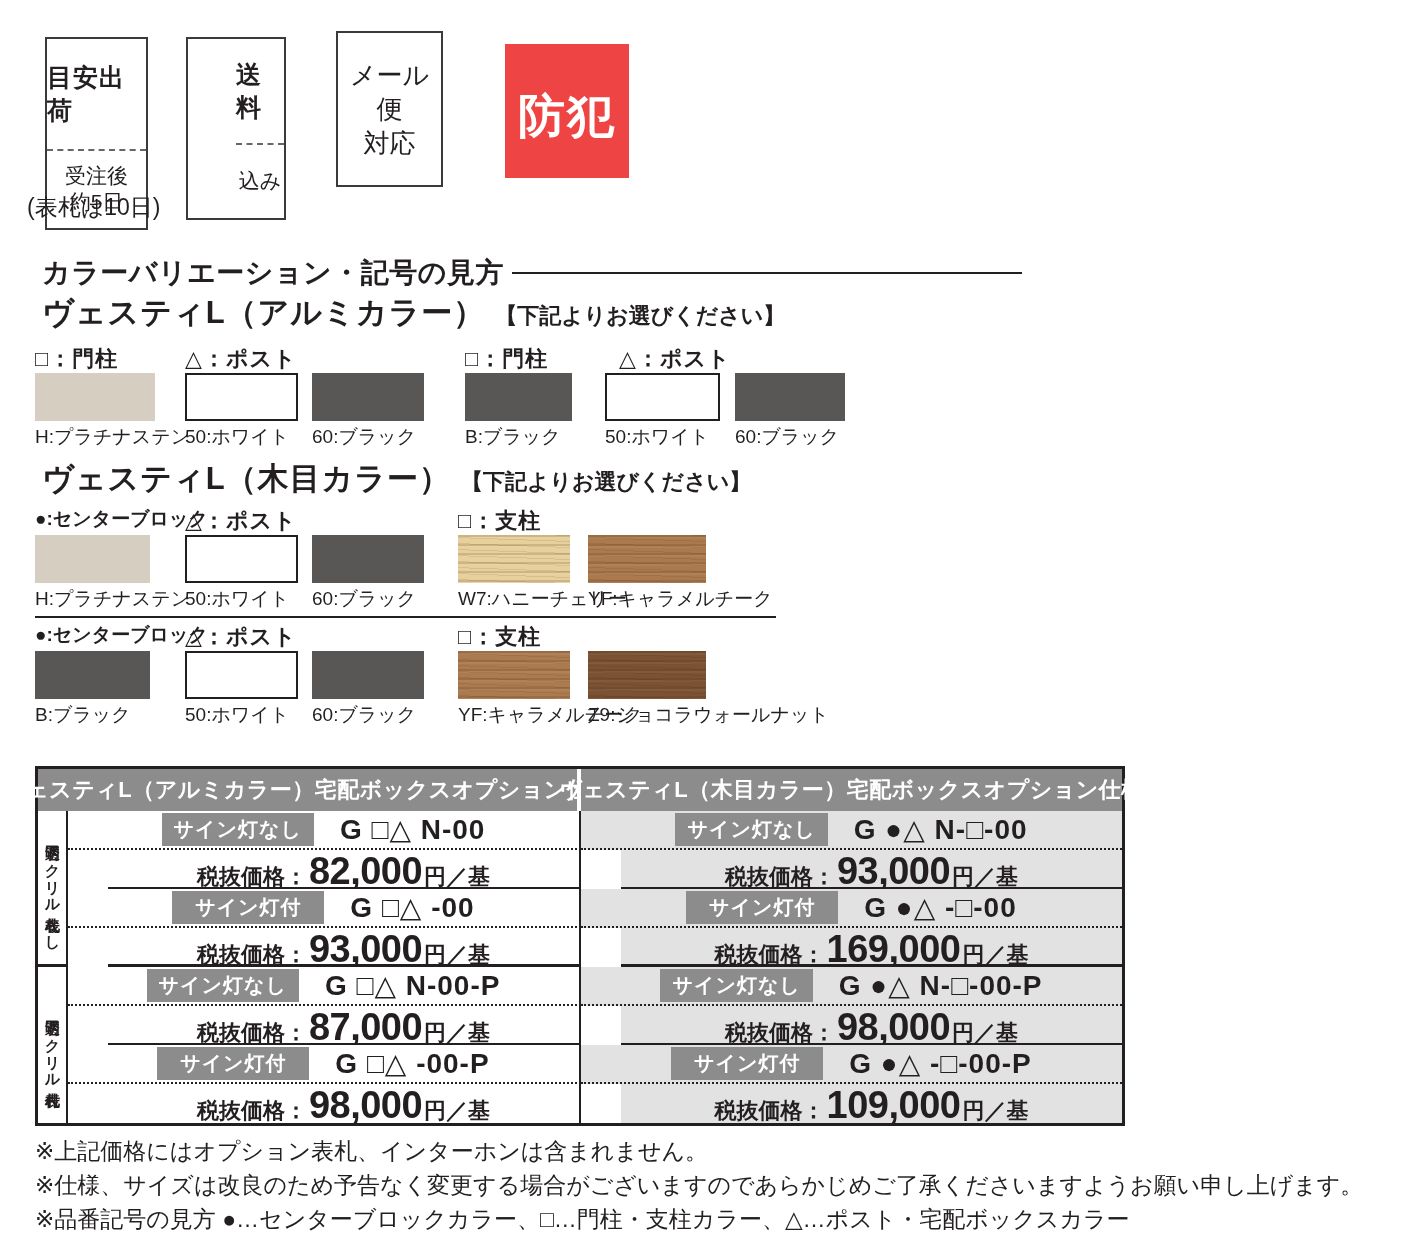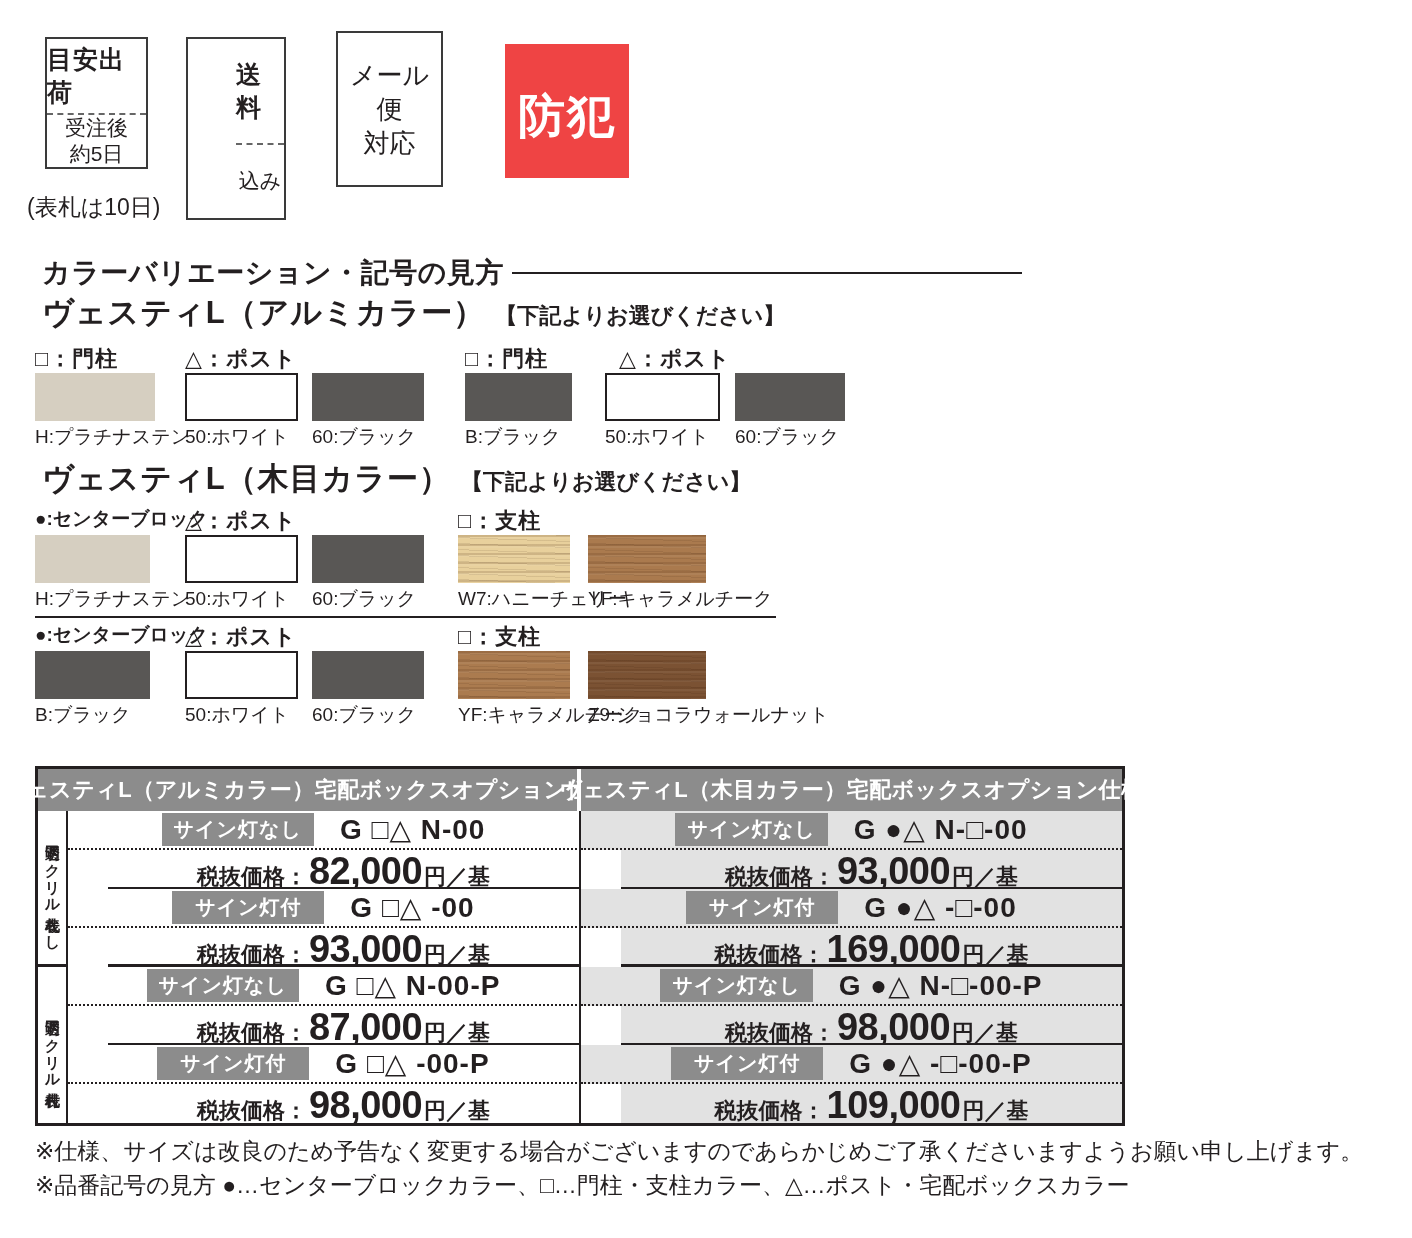--- a/index.html
+++ b/index.html
@@ -69,21 +69,21 @@
   .price-unit{font-size:22px;font-weight:600;}
 
   
   .footnotes{position:absolute;left:35px;top:1134px;font-size:23px;font-weight:500;line-height:34px;white-space:nowrap;}
 </style>
 </head>
 <body>
 
 <div class="page">
 
-  <div class="badge" style="left:45px;top:37px;width:103px;height:132px;">
+  <div class="badge" style="left:45px;top:37px;width:103px;height:193px;">
     <div class="badge-top">目安出荷</div>
     <div class="badge-bottom">
       <div>受注後</div>
       <div>約5日</div>
     </div>
   </div>
   <div class="badge" style="left:186px;top:37px;width:100px;height:183px;padding-left:48px;">
     <div class="badge-top">送料</div>
     <div class="badge-bottom">
       <div>込み</div>
@@ -304,17 +304,18 @@
       <span class="price-unit">円／基</span>
     </div>
     <div class="cell cw price-cell" style="grid-row: 9; background-color: rgb(226, 226, 226);">
       <span class="price-label">税抜価格：</span>
       <span class="price-num">109,000</span>
       <span class="price-unit">円／基</span>
     </div>
   </div>
 
   <div class="footnotes">
+    <div>※上記価格にはオプション表札、インターホンは含まれません。</div>
     <div>※仕様、サイズは改良のため予告なく変更する場合がございますのであらかじめご了承くださいますようお願い申し上げます。</div>
     <div>※品番記号の見方 ●…センターブロックカラー、□…門柱・支柱カラー、△…ポスト・宅配ボックスカラー</div>
   </div>
 
 </div>
 
 </body></html>

